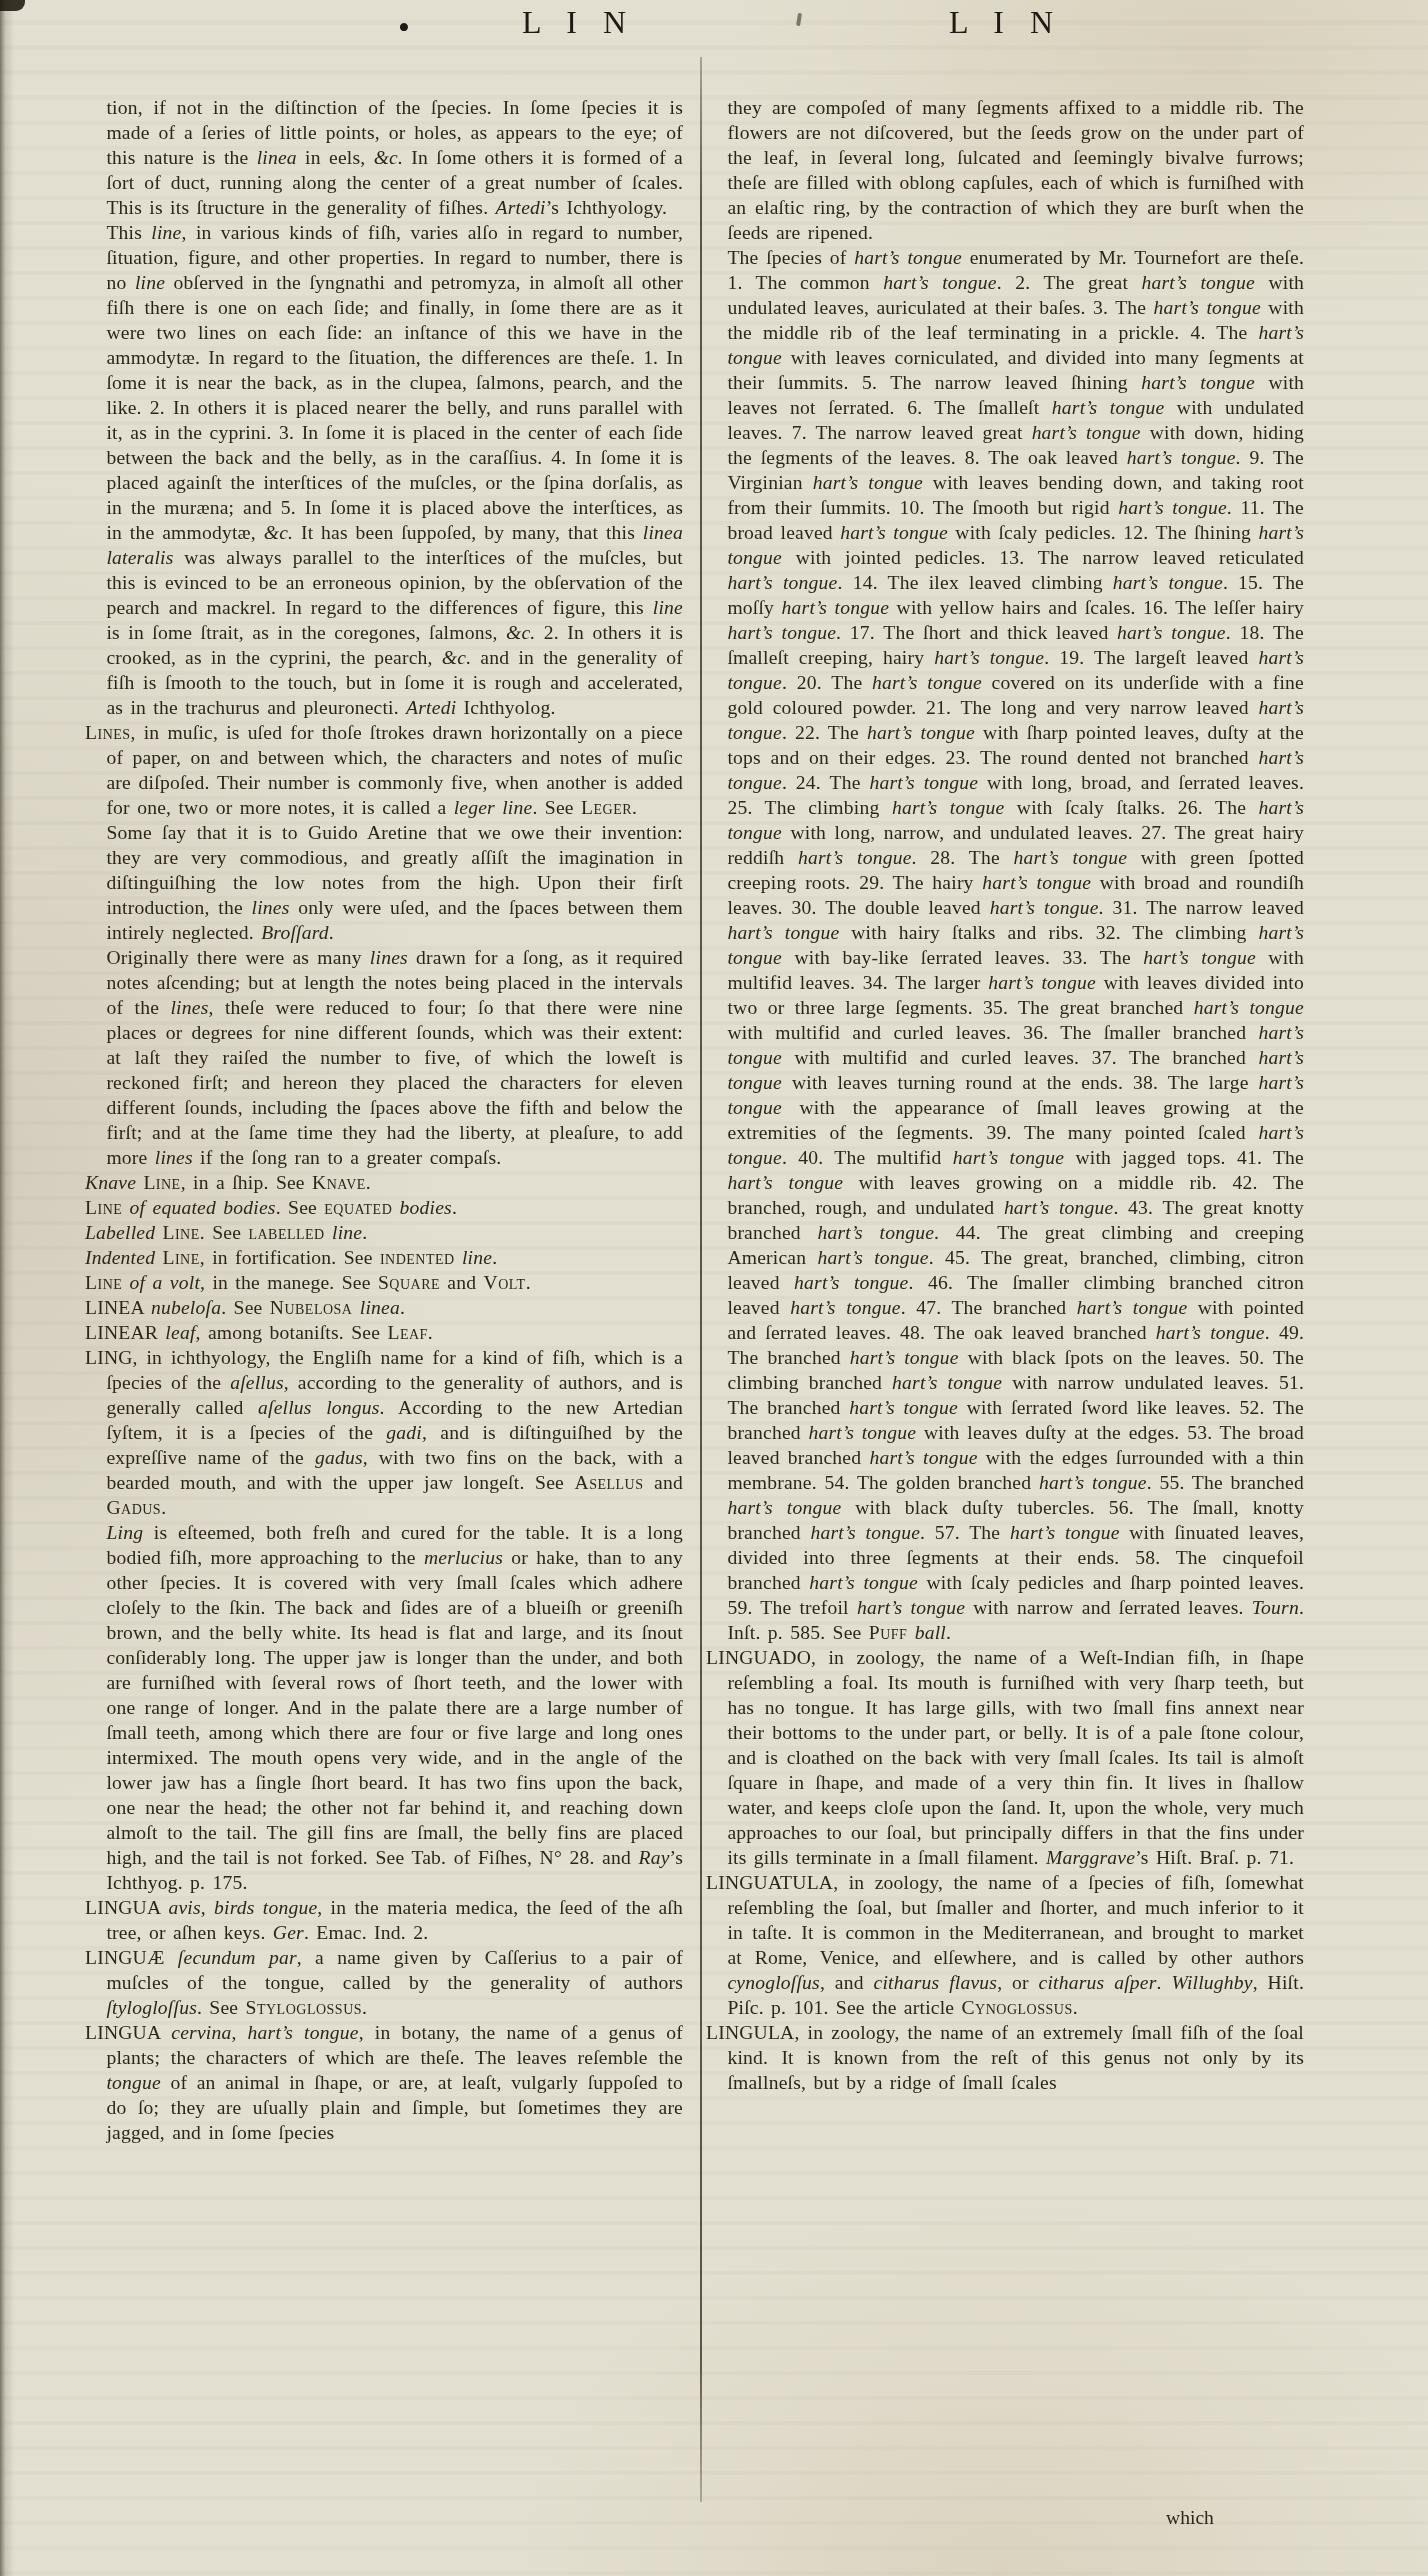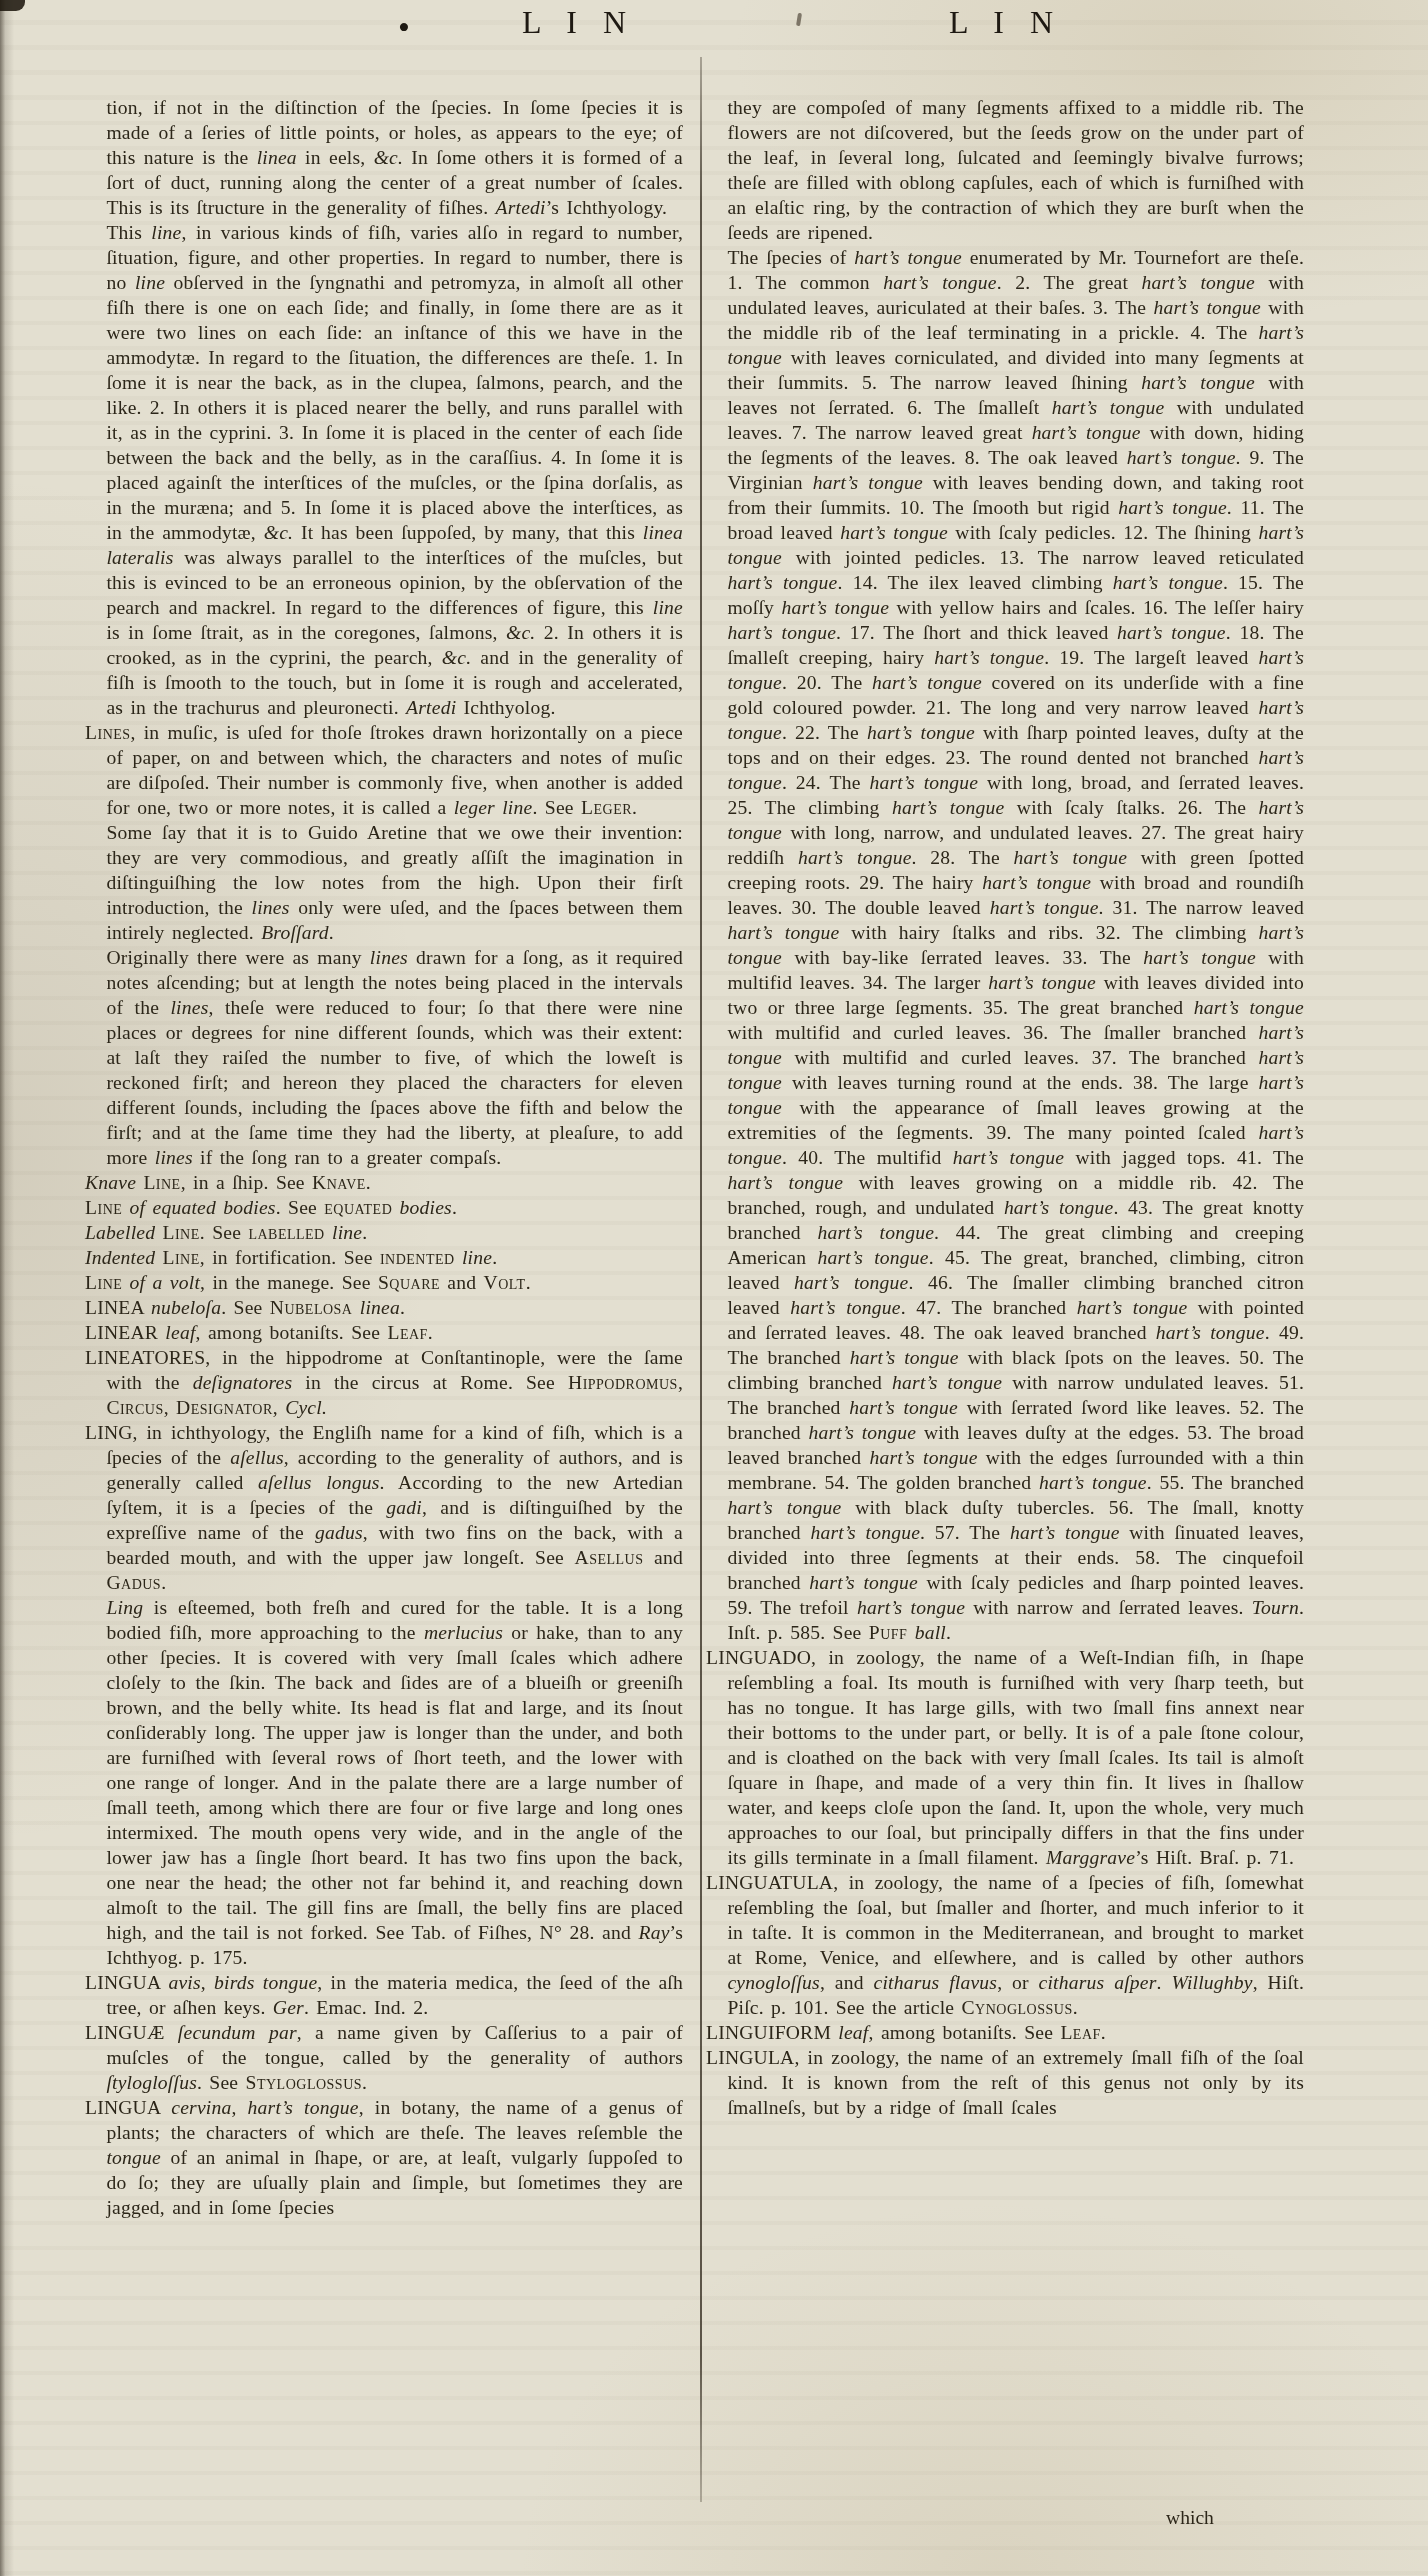--- a/index.html
+++ b/index.html
@@ -72,32 +72,30 @@
       <p class="hang"><span class="sc">Lines</span>, in muſic, is uſed for thoſe ſtrokes drawn horizontally on a piece of paper, on and between which, the characters and notes of muſic are diſpoſed. Their number is commonly five, when another is added for one, two or more notes, it is called a <i>leger line</i>. See <span class="sc">Leger</span>.</p>
       <p class="flush">Some ſay that it is to Guido Aretine that we owe their invention: they are very commodious, and greatly aſſiſt the imagination in diſtinguiſhing the low notes from the high. Upon their firſt introduction, the <i>lines</i> only were uſed, and the ſpaces between them intirely neglected. <i>Broſſard</i>.</p>
       <p class="flush">Originally there were as many <i>lines</i> drawn for a ſong, as it required notes aſcending; but at length the notes being placed in the intervals of the <i>lines</i>, theſe were reduced to four; ſo that there were nine places or degrees for nine different ſounds, which was their extent: at laſt they raiſed the number to five, of which the loweſt is reckoned firſt; and hereon they placed the characters for eleven different ſounds, including the ſpaces above the fifth and below the firſt; and at the ſame time they had the liberty, at pleaſure, to add more <i>lines</i> if the ſong ran to a greater compaſs.</p>
       <p class="hang"><i>Knave</i> <span class="sc">Line</span>, in a ſhip. See <span class="sc">Knave</span>.</p>
       <p class="hang"><span class="sc">Line</span> <i>of equated bodies</i>. See <span class="sc">equated</span> <i>bodies</i>.</p>
       <p class="hang"><i>Labelled</i> <span class="sc">Line</span>. See <span class="sc">labelled</span> <i>line</i>.</p>
       <p class="hang"><i>Indented</i> <span class="sc">Line</span>, in fortification. See <span class="sc">indented</span> <i>line</i>.</p>
       <p class="hang"><span class="sc">Line</span> <i>of a volt</i>, in the manege. See <span class="sc">Square</span> and <span class="sc">Volt</span>.</p>
       <p class="hang">LINEA <i>nubeloſa</i>. See <span class="sc">Nubelosa</span> <i>linea</i>.</p>
       <p class="hang">LINEAR <i>leaf</i>, among botaniſts. See <span class="sc">Leaf</span>.</p>
-      <p class="hang">LINEATORES, in the hippodrome at Conſtantinople, were the ſame with the <i>deſignatores</i> in the circus at Rome. See <span class="sc">Hippodromus</span>, <span class="sc">Circus</span>, <span class="sc">Designator</span>, <i>Cycl.</i></p>
       <p class="hang">LING, in ichthyology, the Engliſh name for a kind of fiſh, which is a ſpecies of the <i>aſellus</i>, according to the generality of authors, and is generally called <i>aſellus longus</i>. According to the new Artedian ſyſtem, it is a ſpecies of the <i>gadi</i>, and is diſtinguiſhed by the expreſſive name of the <i>gadus</i>, with two fins on the back, with a bearded mouth, and with the upper jaw longeſt. See <span class="sc">Asellus</span> and <span class="sc">Gadus</span>.</p>
       <p class="flush"><i>Ling</i> is eſteemed, both freſh and cured for the table. It is a long bodied fiſh, more approaching to the <i>merlucius</i> or hake, than to any other ſpecies. It is covered with very ſmall ſcales which adhere cloſely to the ſkin. The back and ſides are of a blueiſh or greeniſh brown, and the belly white. Its head is flat and large, and its ſnout conſiderably long. The upper jaw is longer than the under, and both are furniſhed with ſeveral rows of ſhort teeth, and the lower with one range of longer. And in the palate there are a large number of ſmall teeth, among which there are four or five large and long ones intermixed. The mouth opens very wide, and in the angle of the lower jaw has a ſingle ſhort beard. It has two fins upon the back, one near the head; the other not far behind it, and reaching down almoſt to the tail. The gill fins are ſmall, the belly fins are placed high, and the tail is not forked. See Tab. of Fiſhes, N° 28. and <i>Ray</i>’s Ichthyog. p. 175.</p>
       <p class="hang">LINGUA <i>avis</i>, <i>birds tongue</i>, in the materia medica, the ſeed of the aſh tree, or aſhen keys. <i>Ger</i>. Emac. Ind. 2.</p>
       <p class="hang">LINGUÆ <i>ſecundum par</i>, a name given by Caſſerius to a pair of muſcles of the tongue, called by the generality of authors <i>ſtylogloſſus</i>. See <span class="sc">Styloglossus</span>.</p>
       <p class="hang">LINGUA <i>cervina</i>, <i>hart’s tongue</i>, in botany, the name of a genus of plants; the characters of which are theſe. The leaves reſemble the <i>tongue</i> of an animal in ſhape, or are, at leaſt, vulgarly ſuppoſed to do ſo; they are uſually plain and ſimple, but ſometimes they are jagged, and in ſome ſpecies</p>
     </div>
   <div class="divider"></div>
   <div class="column col-right" id="col-right">
       <p class="flush">they are compoſed of many ſegments affixed to a middle rib. The flowers are not diſcovered, but the ſeeds grow on the under part of the leaf, in ſeveral long, ſulcated and ſeemingly bivalve furrows; theſe are filled with oblong capſules, each of which is furniſhed with an elaſtic ring, by the contraction of which they are burſt when the ſeeds are ripened.</p>
       <p class="flush">The ſpecies of <i>hart’s tongue</i> enumerated by Mr. Tournefort are theſe. 1. The common <i>hart’s tongue</i>. 2. The great <i>hart’s tongue</i> with undulated leaves, auriculated at their baſes. 3. The <i>hart’s tongue</i> with the middle rib of the leaf terminating in a prickle. 4. The <i>hart’s tongue</i> with leaves corniculated, and divided into many ſegments at their ſummits. 5. The narrow leaved ſhining <i>hart’s tongue</i> with leaves not ſerrated. 6. The ſmalleſt <i>hart’s tongue</i> with undulated leaves. 7. The narrow leaved great <i>hart’s tongue</i> with down, hiding the ſegments of the leaves. 8. The oak leaved <i>hart’s tongue</i>. 9. The Virginian <i>hart’s tongue</i> with leaves bending down, and taking root from their ſummits. 10. The ſmooth but rigid <i>hart’s tongue</i>. 11. The broad leaved <i>hart’s tongue</i> with ſcaly pedicles. 12. The ſhining <i>hart’s tongue</i> with jointed pedicles. 13. The narrow leaved reticulated <i>hart’s tongue</i>. 14. The ilex leaved climbing <i>hart’s tongue</i>. 15. The moſſy <i>hart’s tongue</i> with yellow hairs and ſcales. 16. The leſſer hairy <i>hart’s tongue</i>. 17. The ſhort and thick leaved <i>hart’s tongue</i>. 18. The ſmalleſt creeping, hairy <i>hart’s tongue</i>. 19. The largeſt leaved <i>hart’s tongue</i>. 20. The <i>hart’s tongue</i> covered on its underſide with a fine gold coloured powder. 21. The long and very narrow leaved <i>hart’s tongue</i>. 22. The <i>hart’s tongue</i> with ſharp pointed leaves, duſty at the tops and on their edges. 23. The round dented not branched <i>hart’s tongue</i>. 24. The <i>hart’s tongue</i> with long, broad, and ſerrated leaves. 25. The climbing <i>hart’s tongue</i> with ſcaly ſtalks. 26. The <i>hart’s tongue</i> with long, narrow, and undulated leaves. 27. The great hairy reddiſh <i>hart’s tongue</i>. 28. The <i>hart’s tongue</i> with green ſpotted creeping roots. 29. The hairy <i>hart’s tongue</i> with broad and roundiſh leaves. 30. The double leaved <i>hart’s tongue</i>. 31. The narrow leaved <i>hart’s tongue</i> with hairy ſtalks and ribs. 32. The climbing <i>hart’s tongue</i> with bay-like ſerrated leaves. 33. The <i>hart’s tongue</i> with multifid leaves. 34. The larger <i>hart’s tongue</i> with leaves divided into two or three large ſegments. 35. The great branched <i>hart’s tongue</i> with multifid and curled leaves. 36. The ſmaller branched <i>hart’s tongue</i> with multifid and curled leaves. 37. The branched <i>hart’s tongue</i> with leaves turning round at the ends. 38. The large <i>hart’s tongue</i> with the appearance of ſmall leaves growing at the extremities of the ſegments. 39. The many pointed ſcaled <i>hart’s tongue</i>. 40. The multifid <i>hart’s tongue</i> with jagged tops. 41. The <i>hart’s tongue</i> with leaves growing on a middle rib. 42. The branched, rough, and undulated <i>hart’s tongue</i>. 43. The great knotty branched <i>hart’s tongue</i>. 44. The great climbing and creeping American <i>hart’s tongue</i>. 45. The great, branched, climbing, citron leaved <i>hart’s tongue</i>. 46. The ſmaller climbing branched citron leaved <i>hart’s tongue</i>. 47. The branched <i>hart’s tongue</i> with pointed and ſerrated leaves. 48. The oak leaved branched <i>hart’s tongue</i>. 49. The branched <i>hart’s tongue</i> with black ſpots on the leaves. 50. The climbing branched <i>hart’s tongue</i> with narrow undulated leaves. 51. The branched <i>hart’s tongue</i> with ſerrated ſword like leaves. 52. The branched <i>hart’s tongue</i> with leaves duſty at the edges. 53. The broad leaved branched <i>hart’s tongue</i> with the edges ſurrounded with a thin membrane. 54. The golden branched <i>hart’s tongue</i>. 55. The branched <i>hart’s tongue</i> with black duſty tubercles. 56. The ſmall, knotty branched <i>hart’s tongue</i>. 57. The <i>hart’s tongue</i> with ſinuated leaves, divided into three ſegments at their ends. 58. The cinquefoil branched <i>hart’s tongue</i> with ſcaly pedicles and ſharp pointed leaves. 59. The trefoil <i>hart’s tongue</i> with narrow and ſerrated leaves. <i>Tourn</i>. Inſt. p. 585. See <span class="sc">Puff</span> <i>ball</i>.</p>
       <p class="hang">LINGUADO, in zoology, the name of a Weſt-Indian fiſh, in ſhape reſembling a foal. Its mouth is furniſhed with very ſharp teeth, but has no tongue. It has large gills, with two ſmall fins annext near their bottoms to the under part, or belly. It is of a pale ſtone colour, and is cloathed on the back with very ſmall ſcales. Its tail is almoſt ſquare in ſhape, and made of a very thin fin. It lives in ſhallow water, and keeps cloſe upon the ſand. It, upon the whole, very much approaches to our ſoal, but principally differs in that the fins under its gills terminate in a ſmall filament. <i>Marggrave</i>’s Hiſt. Braſ. p. 71.</p>
       <p class="hang">LINGUATULA, in zoology, the name of a ſpecies of fiſh, ſomewhat reſembling the ſoal, but ſmaller and ſhorter, and much inferior to it in taſte. It is common in the Mediterranean, and brought to market at Rome, Venice, and elſewhere, and is called by other authors <i>cynogloſſus</i>, and <i>citharus flavus</i>, or <i>citharus aſper</i>. <i>Willughby</i>, Hiſt. Piſc. p. 101. See the article <span class="sc">Cynoglossus</span>.</p>
-      <p class="hang">LINGUIFORM <i>leaf</i>, among botaniſts. See <span class="sc">Leaf</span>.</p>
       <p class="hang">LINGULA, in zoology, the name of an extremely ſmall fiſh of the ſoal kind. It is known from the reſt of this genus not only by its ſmallneſs, but by a ridge of ſmall ſcales</p>
     </div>
 
   <div class="catchword">which</div>
 </div>
 
 
 </body></html>

